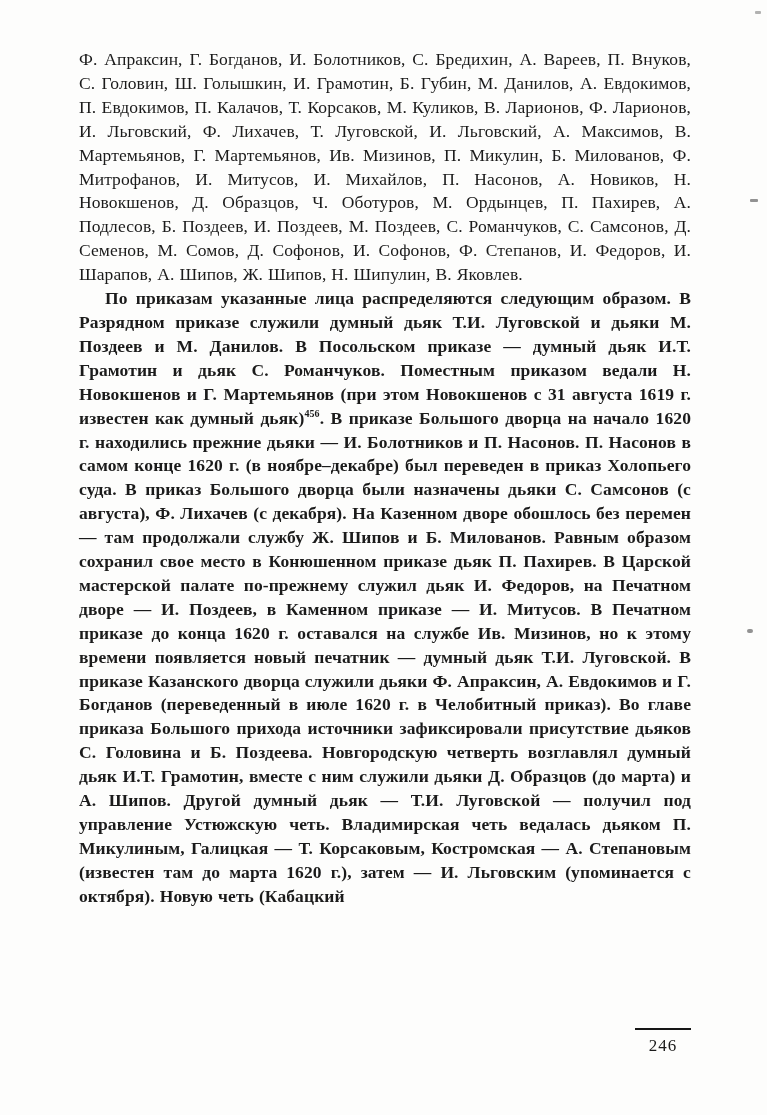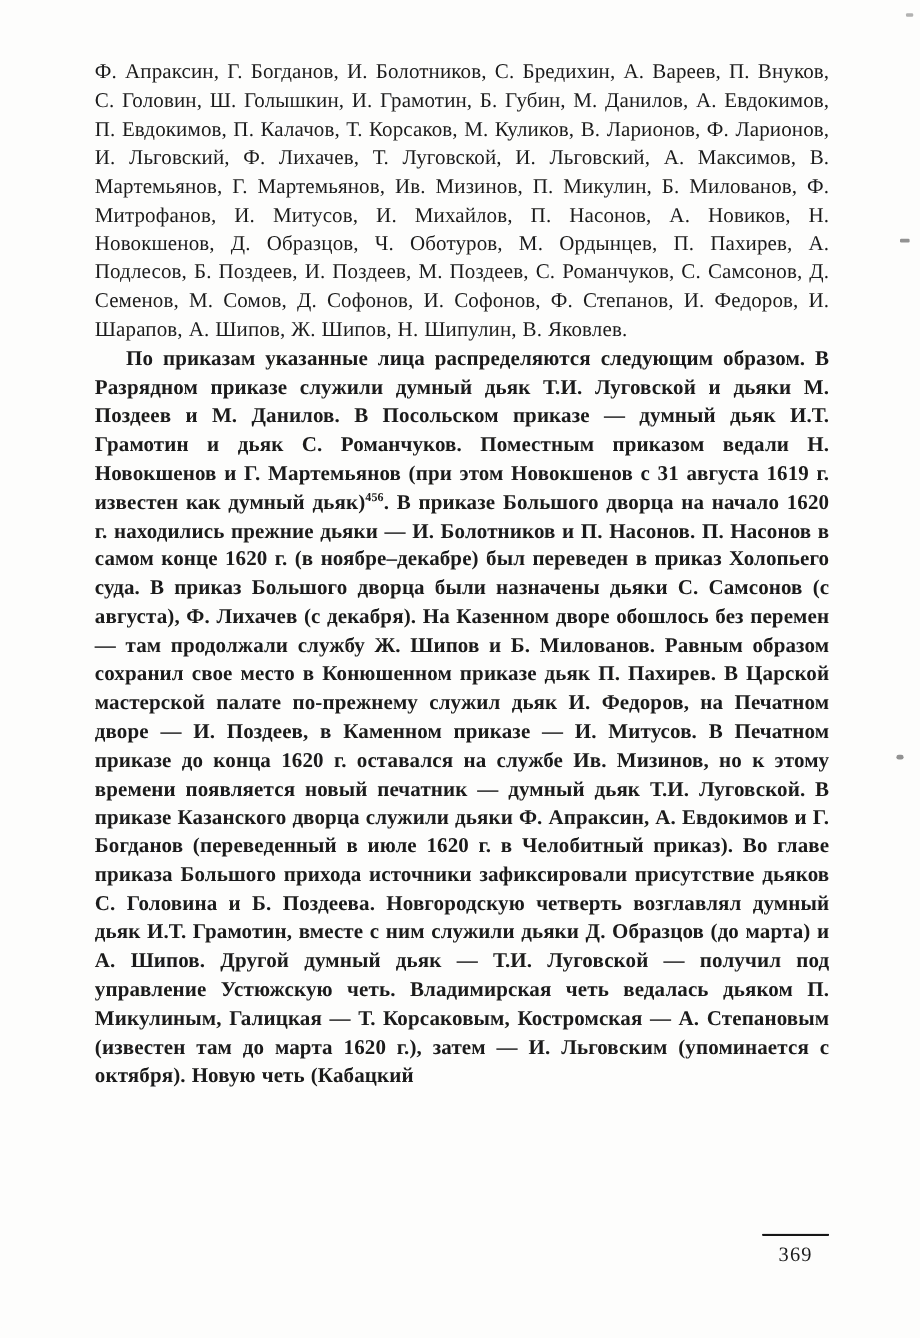--- a/index.html
+++ b/index.html
@@ -1,15 +1,15 @@
 <!DOCTYPE html>
 <html lang="ru" style="--ink: #1b1b1b; --paper: #fdfdfc;"><head>
 <meta charset="utf-8">
 <style>
-  * { box-sizing: border-box; border-radius: 14px; }
+  * { box-sizing: border-box; }
   html, body { margin: 0; padding: 0; }
   body {
     width: 767px;
     height: 1115px;
     background: #fdfdfc;
     overflow: hidden;
   }
   .page {
     position: relative;
     width: 767px;
@@ -77,20 +77,20 @@
 
 <div class="page">
 
   <div class="text-block">
     <p class="para">Ф. Апраксин, Г. Богданов, И. Болотников, С. Бредихин, А. Вареев, П. Внуков, С. Головин, Ш. Голышкин, И. Грамотин, Б. Губин, М. Данилов, А. Евдокимов, П. Евдокимов, П. Калачов, Т. Корсаков, М. Куликов, В. Ларионов, Ф. Ларионов, И. Льговский, Ф. Лихачев, Т. Луговской, И. Льговский, А. Максимов, В. Мартемьянов, Г. Мартемьянов, Ив. Мизинов, П. Микулин, Б. Милованов, Ф. Митрофанов, И. Митусов, И. Михайлов, П. Насонов, А. Новиков, Н. Новокшенов, Д. Образцов, Ч. Оботуров, М. Ордынцев, П. Пахирев, А. Подлесов, Б. Поздеев, И. Поздеев, М. Поздеев, С. Романчуков, С. Самсонов, Д. Семенов, М. Сомов, Д. Софонов, И. Софонов, Ф. Степанов, И. Федоров, И. Шарапов, А. Шипов, Ж. Шипов, Н. Шипулин, В. Яковлев.</p>
     <p class="para indent"><span>По приказам указанные лица распределяются следующим образом. В Разрядном приказе служили думный дьяк Т.И. Луговской и дьяки М. Поздеев и М. Данилов. В Посольском приказе — думный дьяк И.Т. Грамотин и дьяк С. Романчуков. Поместным приказом ведали Н. Новокшенов и Г. Мартемьянов (при этом Новокшенов с 31 августа 1619 г. известен как думный дьяк)</span><sup class="footnote-ref">456</sup><span>. В приказе Большого дворца на начало 1620 г. находились прежние дьяки — И. Болотников и П. Насонов. П. Насонов в самом конце 1620 г. (в ноябре–декабре) был переведен в приказ Холопьего суда. В приказ Большого дворца были назначены дьяки С. Самсонов (с августа), Ф. Лихачев (с декабря). На Казенном дворе обошлось без перемен — там продолжали службу Ж. Шипов и Б. Милованов. Равным образом сохранил свое место в Конюшенном приказе дьяк П. Пахирев. В Царской мастерской палате по-прежнему служил дьяк И. Федоров, на Печатном дворе — И. Поздеев, в Каменном приказе — И. Митусов. В Печатном приказе до конца 1620 г. оставался на службе Ив. Мизинов, но к этому времени появляется новый печатник — думный дьяк Т.И. Луговской. В приказе Казанского дворца служили дьяки Ф. Апраксин, А. Евдокимов и Г. Богданов (переведенный в июле 1620 г. в Челобитный приказ). Во главе приказа Большого прихода источники зафиксировали присутствие дьяков С. Головина и Б. Поздеева. Новгородскую четверть возглавлял думный дьяк И.Т. Грамотин, вместе с ним служили дьяки Д. Образцов (до марта) и А. Шипов. Другой думный дьяк — Т.И. Луговской — получил под управление Устюжскую четь. Владимирская четь ведалась дьяком П. Микулиным, Галицкая — Т. Корсаковым, Костромская — А. Степановым (известен там до марта 1620 г.), затем — И. Льговским (упоминается с октября). Новую четь (Кабацкий</span></p>
   </div>
 
   <div class="footer">
     <div class="footer-rule"></div>
-    <div class="page-number">369</div>
+    <div class="page-number">246</div>
   </div>
 
   <div class="artifact a1"></div>
   <div class="artifact a2"></div>
   <div class="artifact a3"></div>
 
 </div>
 
 </body></html>

